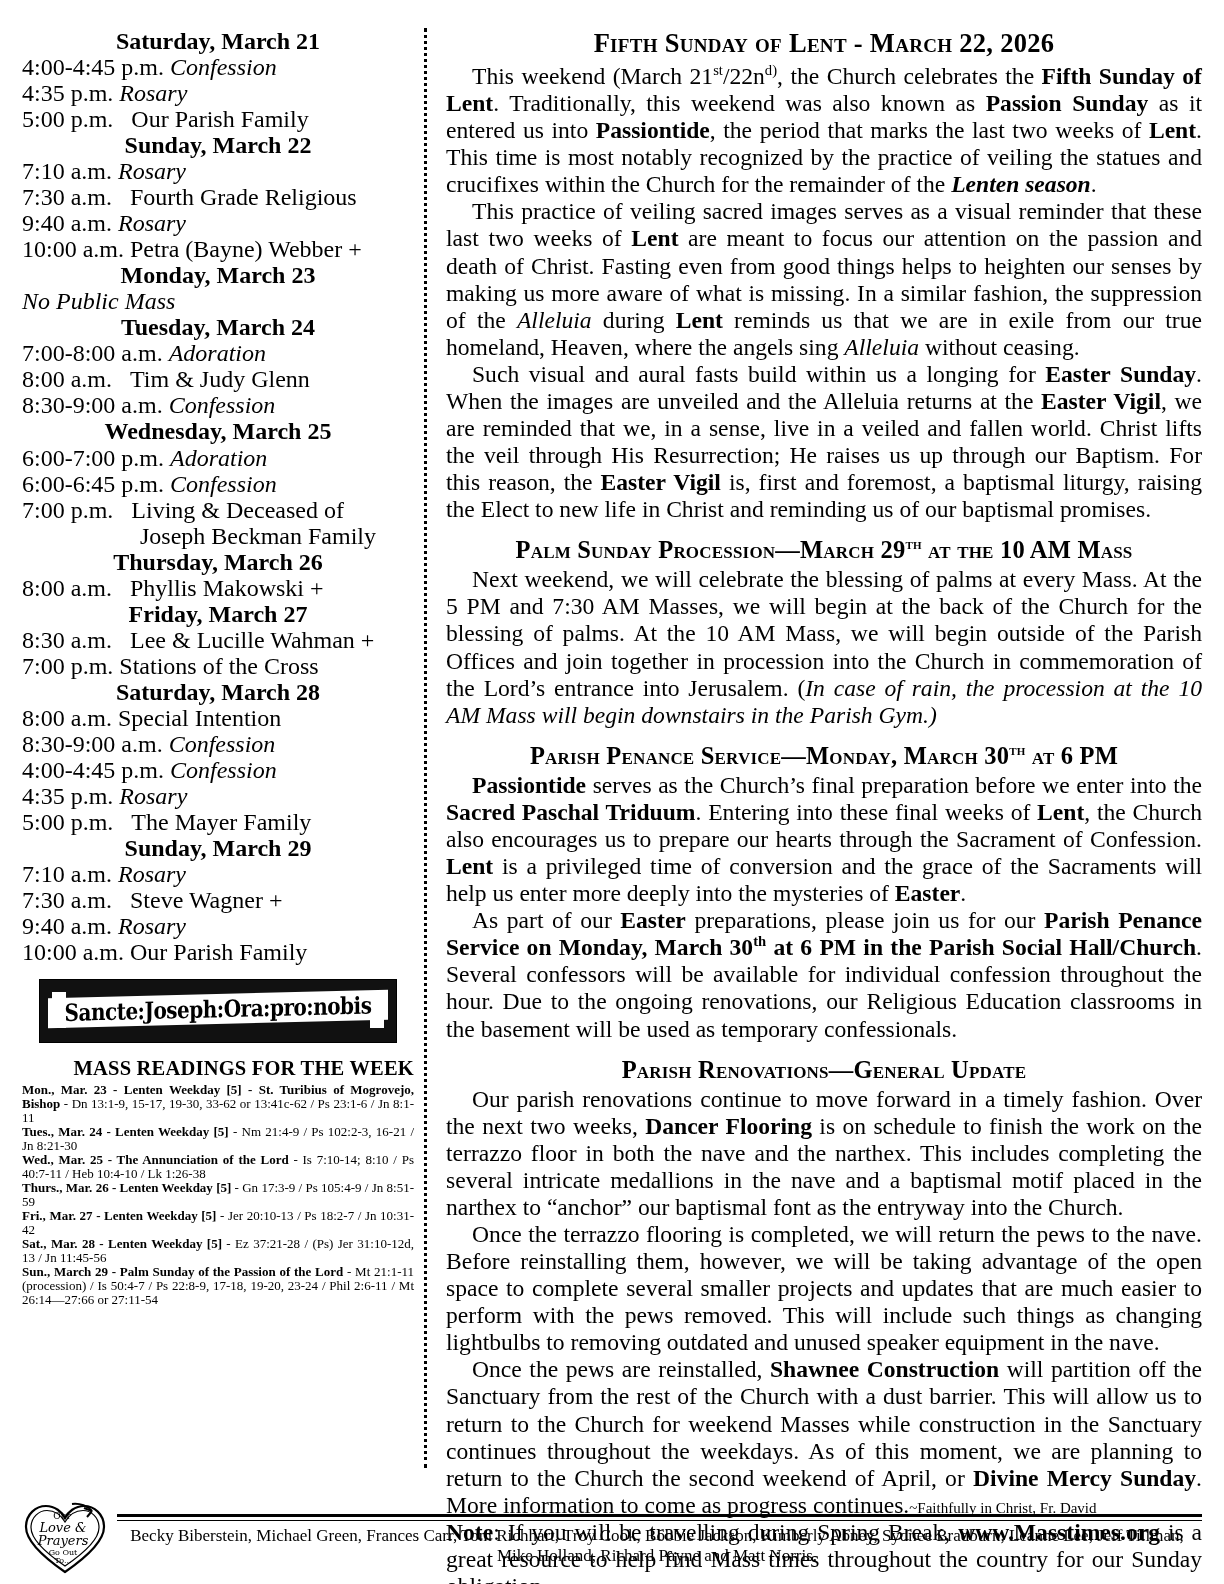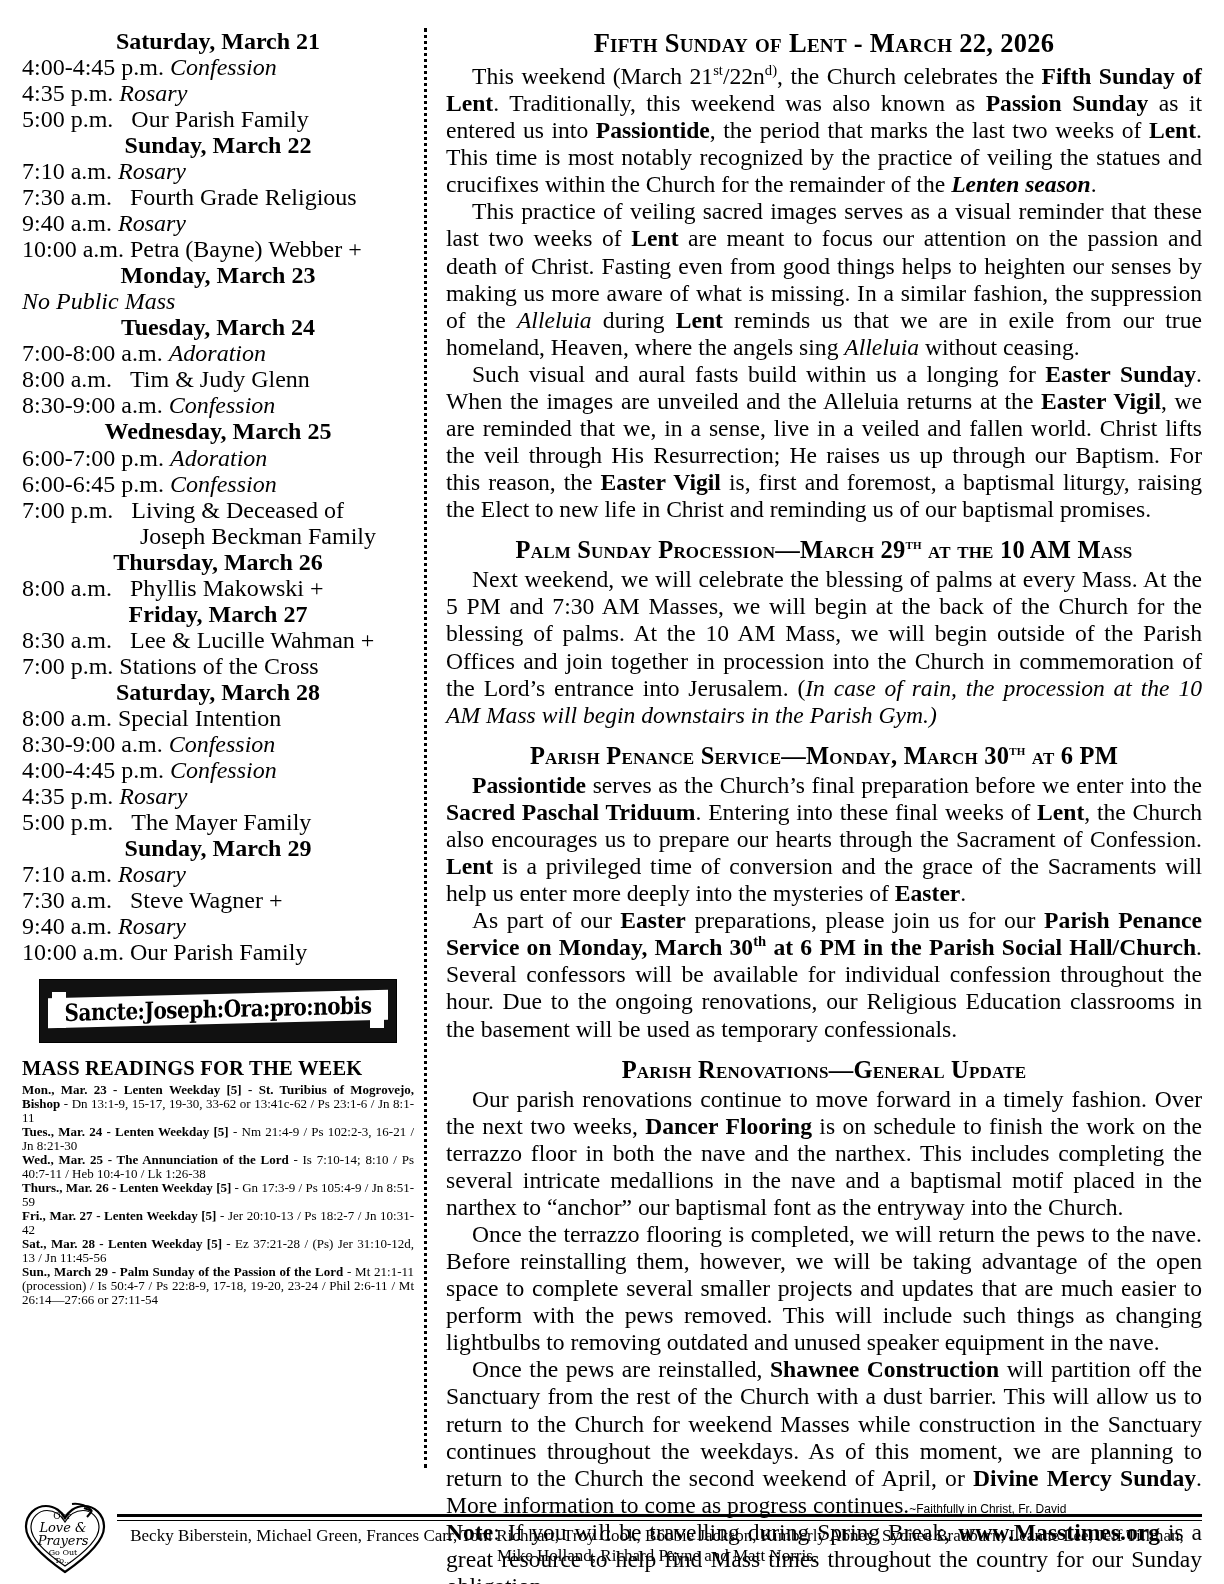--- a/index.html
+++ b/index.html
@@ -42,21 +42,21 @@
   .banner .ribbon span {
     font-family:"DejaVu Serif", serif; font-weight:bold; font-size:20px;
     letter-spacing:-0.5px; color:#000; white-space:nowrap;
     transform:scaleY(1.18);
   }
   .banner .endcap { position:absolute; top:12px; width:14px; height:36px; background:#fff; }
   .banner .endcap.l { left:12px; }
   .banner .endcap.r { right:12px; }
 
   
-  .readings-title { text-align:left; font-weight:bold; font-size:20.5px; margin:14px 0 3px 0; letter-spacing:.2px; }
+  .readings-title { text-align:right; font-weight:bold; font-size:20.5px; margin:14px 0 3px 0; letter-spacing:.2px; }
   .readings { font-size:13px; line-height:1.075; text-align:justify; }
   .readings p { margin:0; text-align:justify; }
   .readings b { font-weight:bold; }
 
   
   .h1 {
     text-align:center; font-weight:bold; font-size:26.5px;
     font-variant:small-caps; letter-spacing:.3px; margin:0 0 4px 0;
   }
   .h2 {
@@ -65,21 +65,21 @@
   }
   .body p {
     margin:0; font-size:23.6px; line-height:1.148;
     text-align:justify; text-indent:26px;
     -webkit-hyphens:none; hyphens:none;
   }
   .body p.noind { text-indent:0; }
   .body b { font-weight:bold; }
   .body i { font-style:italic; }
   sup { font-size:0.62em; vertical-align:super; line-height:0; }
-  .sig { font-family:Liberation Sans, sans-serif; font-size:12px; }
+  .sig { font-family:Liberation Serif, serif; font-size:15px; }
 
   
   .footer { position:absolute; left:22px; right:22px; bottom:8px; }
   .footer .rule { border-top:3px solid #000; border-bottom:1px solid #000; height:3px; margin-left:95px; }
   .footer .fbody { display:flex; align-items:flex-start; margin-top:5px; }
   .heart { position:relative; width:86px; height:76px; flex:0 0 86px; margin-top:-26px; }
   .heart svg { display:block; }
   .names { font-family:Liberation Serif, serif; font-size:17px; line-height:1.18; padding-left:4px;text-align:center; }
 </style>
 </head>

